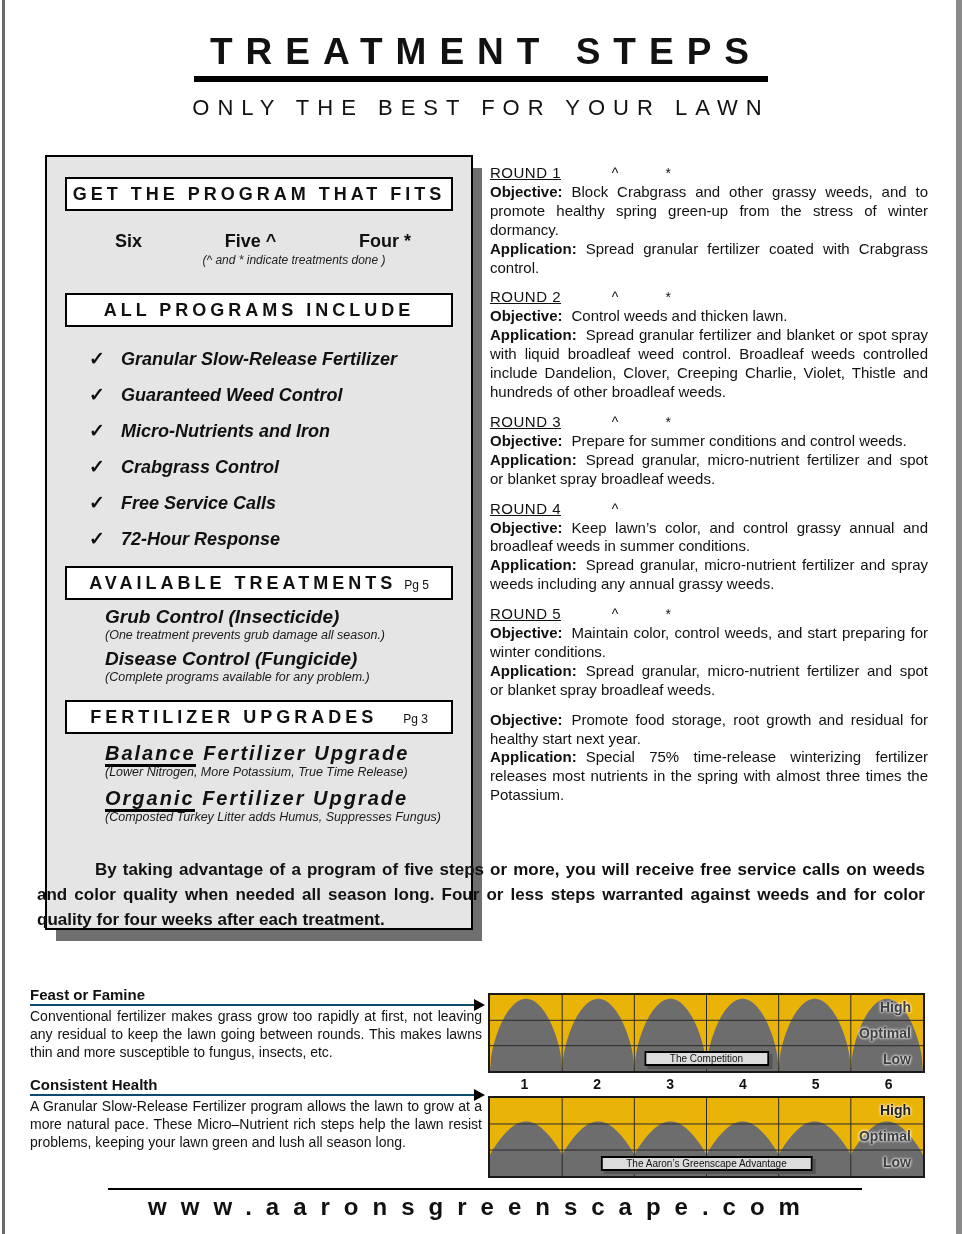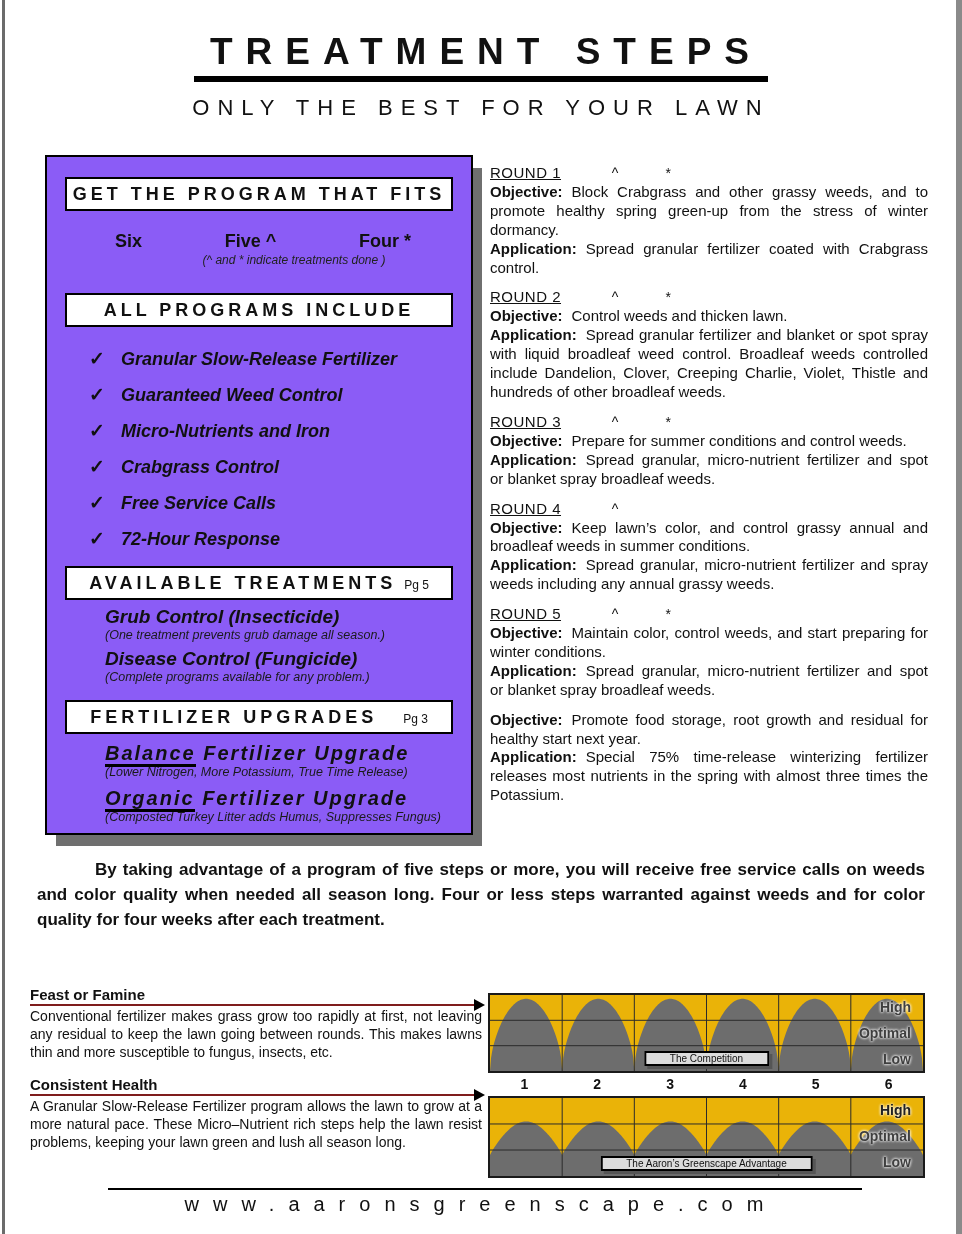--- a/index.html
+++ b/index.html
@@ -15,22 +15,22 @@
   
   .title-wrap { position:absolute; top:32px; left:0; width:100%; text-align:center; }
   .main-title {
     display:inline-block; font-size:37px; font-weight:700; letter-spacing:13px;
     border-bottom:6px solid #000; padding:0 6px 3px 16px; line-height:1.1; white-space:nowrap;
   }
   .sub-title { font-size:22px; font-weight:400; letter-spacing:8px; margin-top:13px; white-space:nowrap; }
 
   
   .program-box {
-    position:absolute; left:45px; top:155px; width:428px; height:680px;
-    background:#8b5cf6; border:2px solid #000; box-shadow:10px 12px 0 -1px #6f6f6f;
+    position:absolute; left:45px; top:155px; width:428px; height:775px;
+    background:#e5e5e5; border:2px solid #000; box-shadow:10px 12px 0 -1px #6f6f6f;
     overflow:hidden;
   }
   .box-header {
     margin:0 18px; background:#fff; border:2px solid #000; text-align:center;
     font-weight:700; font-size:18px; letter-spacing:4px; padding:5px 2px 4px 2px; white-space:nowrap;
   }
   .box-header .pgref { font-size:12px; font-weight:400; letter-spacing:0; margin-left:8px; }
   .plans-row { display:flex; justify-content:space-between; padding:0 60px 0 68px; margin-top:20px;
                font-size:18px; font-weight:700; }
   .plans-note { text-align:center; font-style:italic; font-size:12px; margin-top:1px; padding-left:70px; color:#222; }
@@ -55,21 +55,21 @@
   .round b { margin-right:9px; }
 
   
   .mid-para {
     position:absolute; left:37px; top:858px; width:888px;
     font-size:17px; font-weight:700; line-height:1.47; text-align:justify; text-indent:58px;
   }
 
   
   .bl-col { position:absolute; left:30px; top:986px; width:452px; }
-  .arrow-heading { position:relative; border-bottom:2px solid #7f1d1d; font-size:15px; font-weight:700; padding-bottom:1px; }
+  .arrow-heading { position:relative; border-bottom:2px solid #0c4a6e; font-size:15px; font-weight:700; padding-bottom:1px; }
   .arrow-tip { position:absolute; right:-3px; bottom:-7px; width:0; height:0;
                border-left:11px solid #000; border-top:6px solid transparent; border-bottom:6px solid transparent; }
   .bl-col p { font-size:14px; line-height:1.27; text-align:justify; margin-top:2px; }
   .heading2 { margin-top:15px; }
 
   
   .chart { position:absolute; left:488px; width:437px; border:2px solid #1a1a1a; background:#eab308; }
   .chart1 { top:993px; height:80px; }
   .chart2 { top:1096px; height:82px; }
   .chart svg { position:absolute; left:0; top:0; width:100%; height:100%; }
@@ -78,21 +78,21 @@
   .zl-high { top:5px; } .zl-opt { top:31px; } .zl-low { top:57px; }
   .chart-tag { position:absolute; left:50%; transform:translateX(-50%); bottom:5px;
                border:2px solid #000; background:#dcdcdc; font-size:10px; padding:0 24px;
                box-shadow:3px 3px 0 #555; white-space:nowrap; }
   .x-ticks { position:absolute; left:488px; top:1076px; width:437px; display:flex; }
   .x-ticks span { flex:1; text-align:center; font-size:14px; font-weight:700; }
 
   
   .footer-line { position:absolute; left:108px; top:1188px; width:754px; border-top:2px solid #000; }
   .footer-url  { position:absolute; left:0; top:1193px; width:100%; text-align:center;
-                 font-size:20px; font-weight:400; letter-spacing:14px; white-space:nowrap; }
+                 font-size:24px; font-weight:700; letter-spacing:14px; white-space:nowrap; }
 </style>
 </head>
 <body>
 
 <div id="page">
   <div class="edge-left"></div>
   <div class="edge-right"></div>
 
   <div class="title-wrap">
     <div class="main-title">TREATMENT STEPS</div>

